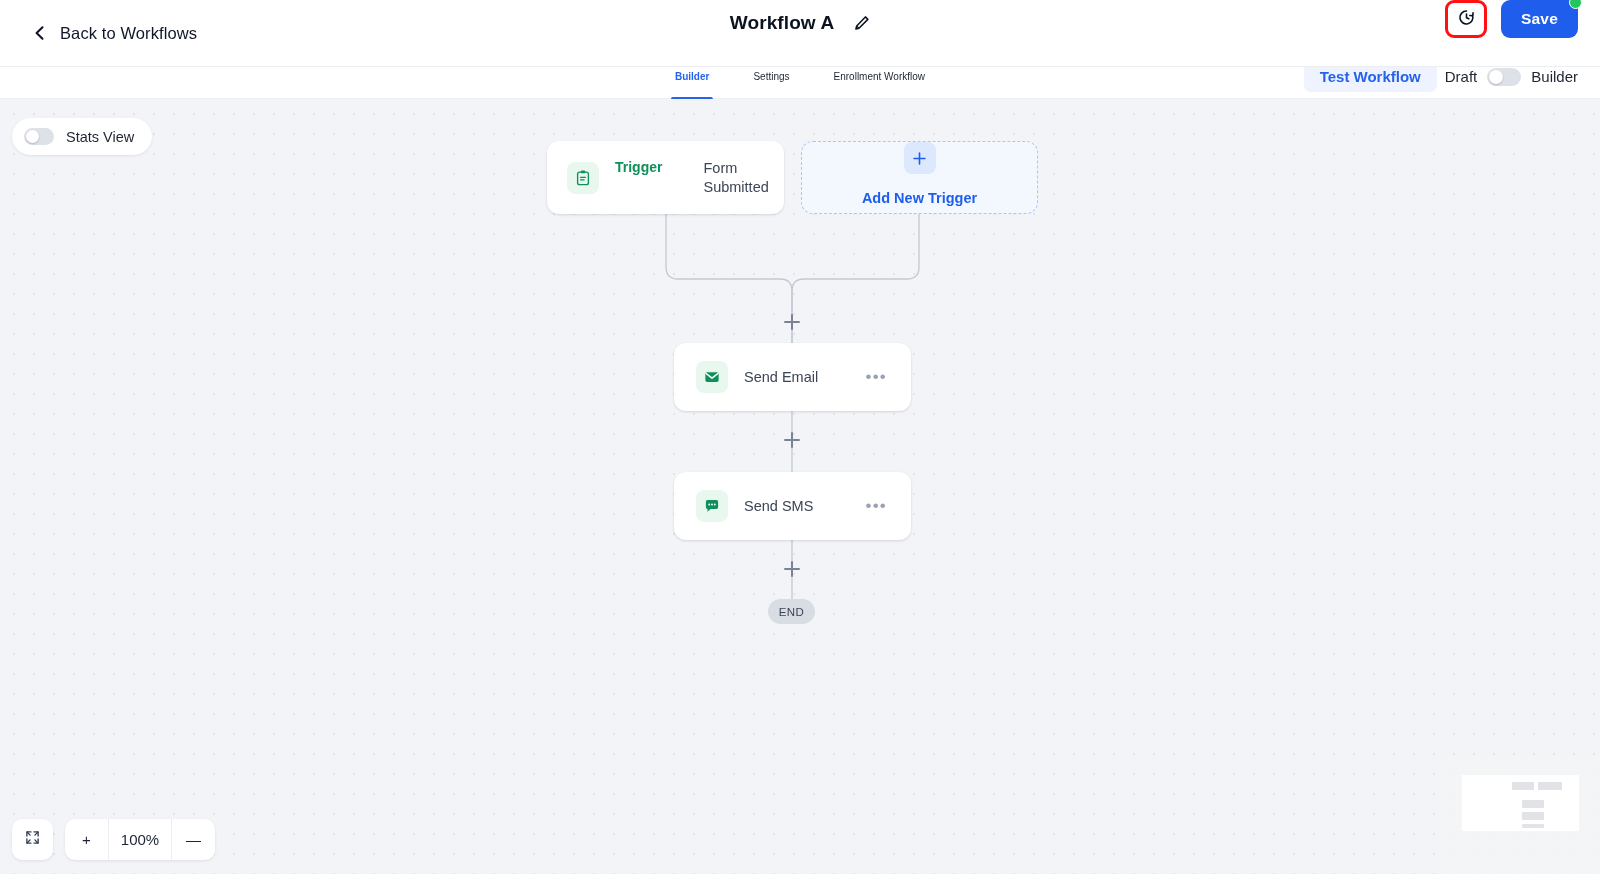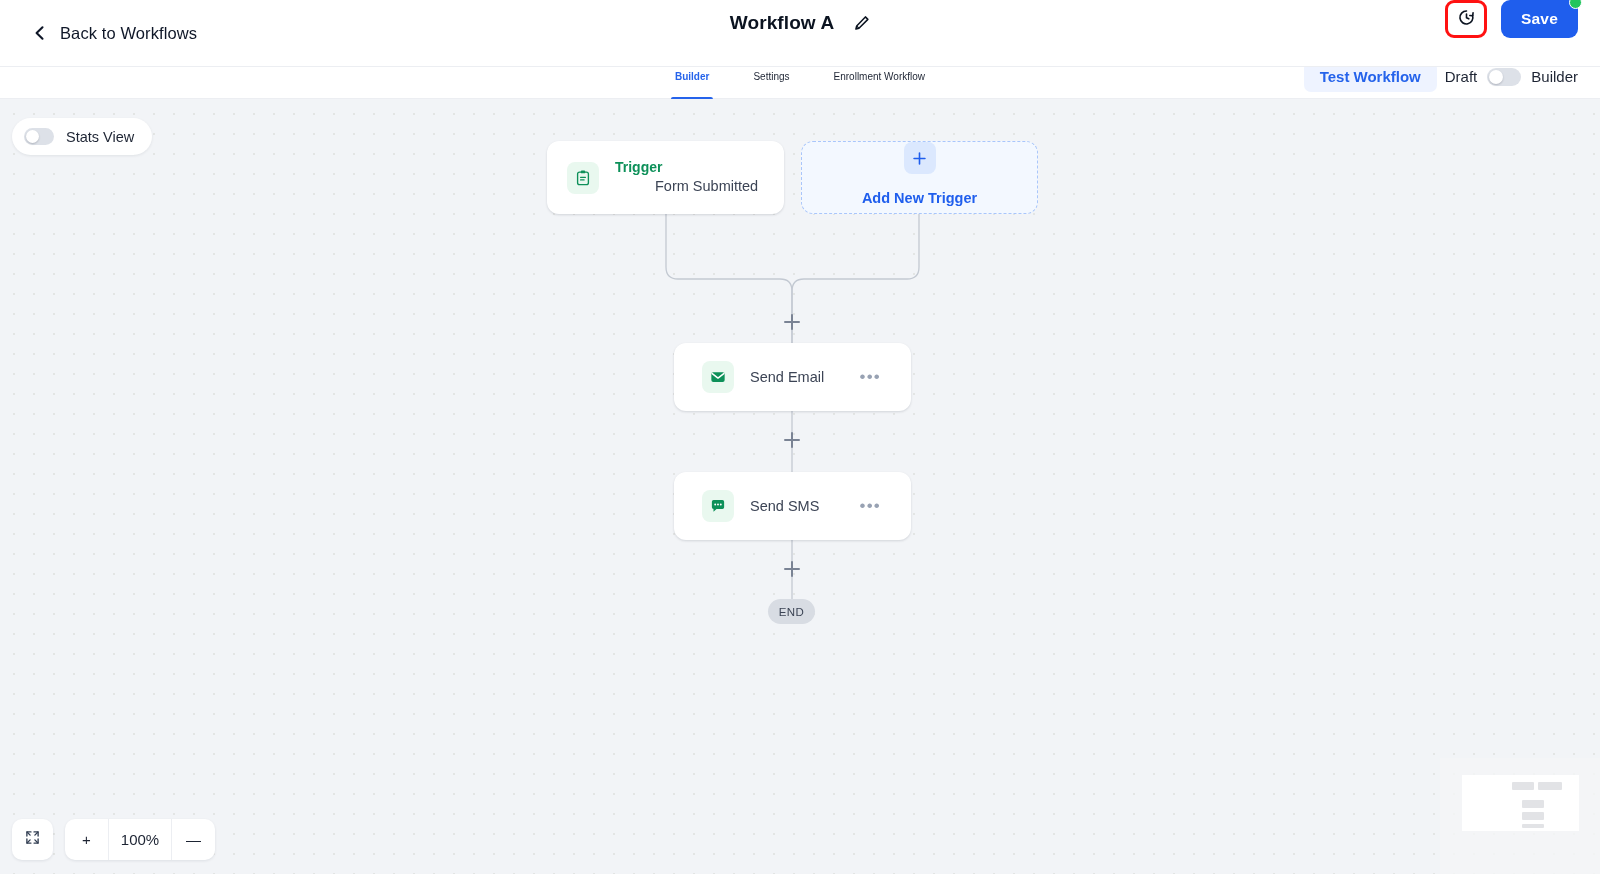--- a/index.html
+++ b/index.html
@@ -124,34 +124,34 @@
   .node {
     position: absolute; background: #ffffff; border-radius: 12px;
     box-shadow: 0 1px 3px rgba(16,24,40,.09), 0 1px 2px rgba(16,24,40,.05);
     display: flex; align-items: center; z-index: 4; cursor: pointer;
   }
   .node-icon {
     width: 32px; height: 32px; border-radius: 8px; background: #e9f8ef;
     display: flex; align-items: center; justify-content: center; flex: none;
   }
   .trigger-node { left: 547px; top: 42px; width: 237px; height: 73px; padding: 0 20px; gap: 16px; }
-  .trigger-texts { display: flex; flex-direction: column; gap: 1px; }
+  .trigger-texts { display: flex; flex-direction: row; gap: 1px; }
   .trigger-kind { font-size: 14px; font-weight: 700; color: #0d9059; line-height: 1.25; }
   .trigger-name { font-size: 14.5px; color: #3c4455; line-height: 1.3; margin-left: 40px; }
 
   .add-trigger {
     position: absolute; left: 801px; top: 42px; width: 237px; height: 73px;
     background: #f3f8ff; border: 1.6px dashed #a9c6fb; border-radius: 12px;
     display: flex; align-items: center; gap: 16px; padding: 0 20px;
     z-index: 4; cursor: pointer; flex-direction: column;
   }
   .add-trigger .node-icon { background: #dbe8fe; }
   .add-trigger-label { font-size: 14.5px; font-weight: 700; color: #1f5eed; }
 
-  .action-node { left: 674px; top: 244px; width: 237px; height: 68px; padding: 0 28px; gap: 16px; }
+  .action-node { left: 674px; top: 244px; width: 237px; height: 68px; padding: 0 22px; gap: 16px; }
   .action-node.sms { top: 373px; }
   .action-label { font-size: 14.5px; color: #3c4455; flex: 1; }
   .dots-menu {
     font-size: 17px; color: #98a2b3; letter-spacing: 1.2px;
     line-height: 10px; padding: 4px 2px; cursor: pointer;
   }
 
   
   .edge-plus {
     position: absolute; width: 16px; height: 16px; z-index: 5; cursor: pointer;

